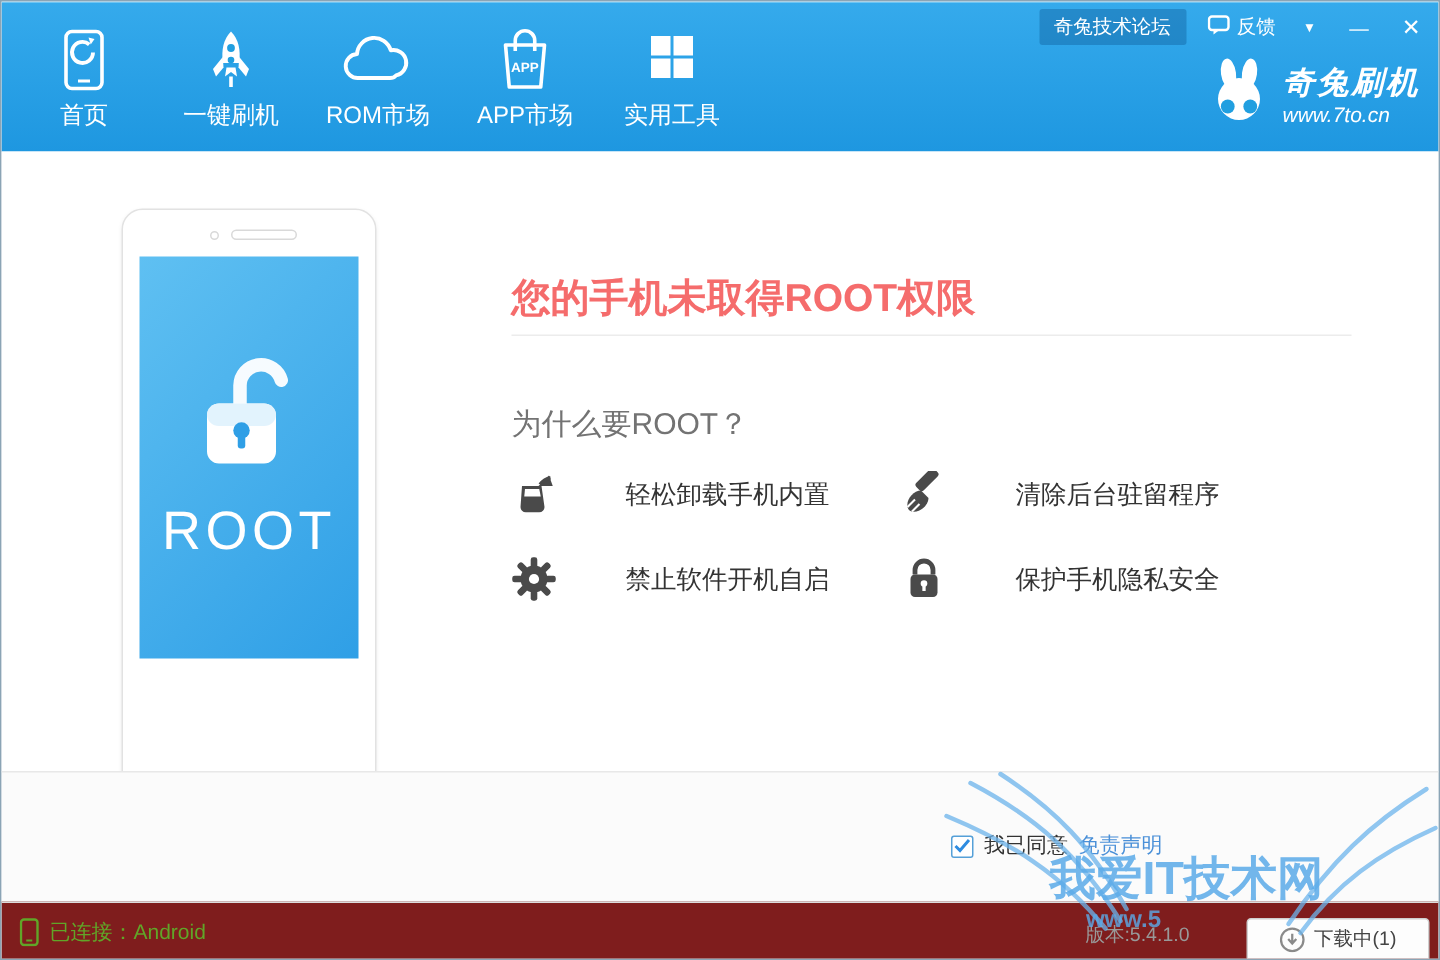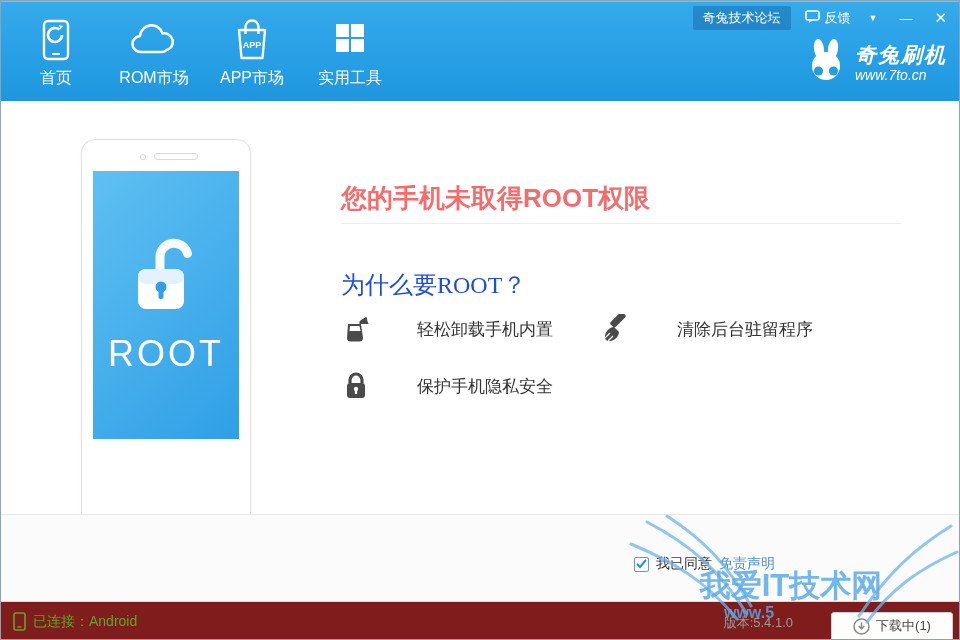--- a/index.html
+++ b/index.html
@@ -36,21 +36,21 @@
   .cam { position:absolute; left:58px; top:14px; width:6px; height:6px; border:1px solid #d9d9d9; border-radius:50%; }
   .speaker { position:absolute; left:72px; top:13px; width:44px; height:7px; border:1px solid #d9d9d9; border-radius:4px; }
   .screen { position:absolute; left:11px; top:31px; width:146px; height:268px;
             background:linear-gradient(135deg,#5fc0f2,#2f9fe6); display:flex; flex-direction:column;
             align-items:center; justify-content:center; }
   .root-word { color:#fff; font-size:36px; letter-spacing:3px; margin-top:18px; font-weight:400; }
   .phone-nav { position:absolute; left:0; bottom:6px; width:100%; display:flex; justify-content:space-around; padding:0 26px; color:#cccccc; font-size:13px; }
 
   .headline { position:absolute; left:340px; top:80px; font-size:26px; font-weight:bold; color:#f56c6c; }
   .h-divider { position:absolute; left:340px; top:122px; width:560px; height:1px; background:#ececec; }
-  .why { position:absolute; left:340px; top:168px; font-size:24px; color:#1d4ed8;font-family:Liberation Serif, serif; }
+  .why { position:absolute; left:340px; top:168px; font-size:20px; color:#737373; }
 
   .features { position:absolute; left:340px; top:212px; display:grid; grid-template-columns:260px 260px; grid-row-gap:25px; }
   .feat { display:flex; align-items:center; gap:15px; height:32px; }
   .feat .flabel { font-size:17px; color:#333;margin-left:31px; }
   .ficon { width:30px; height:30px; flex:0 0 30px; display:flex; align-items:center; justify-content:center; }
 
   
   .action-bar { position:absolute; left:0; top:513px; width:100%; height:87px; background:#fbfbfb; border-top:1px solid #e8e8e8; }
   .agree-row { position:absolute; right:184px; top:40px; display:flex; align-items:center; gap:7px; font-size:14px;padding-left:44px; }
   .cbx { width:15px; height:15px; background:#fff; border:1px solid #55a0d8; border-radius:2px;
@@ -87,20 +87,34 @@
           <svg width="34" height="46" viewBox="0 0 34 46">
             <rect x="5" y="3" width="24" height="38" rx="4" fill="none" stroke="#fff" stroke-width="2.4"></rect>
             <path d="M23 17 a7 7 0 1 1 -2.5 -5.4" fill="none" stroke="#fff" stroke-width="2.6"></path>
             <path d="M20 7 l4 1 -2.5 3.6 z" fill="#fff"></path>
             <line x1="13" y1="36" x2="21" y2="36" stroke="#fff" stroke-width="2"></line>
           </svg>
         </span>
         <span class="tlabel">首页</span>
       </div>
 
+      <div class="tab">
+        <span class="ticon">
+          <svg width="40" height="46" viewBox="0 0 40 46">
+            <path d="M20 3 C25 8 26.5 15 25.5 24 L14.5 24 C13.5 15 15 8 20 3 Z" fill="#fff"></path>
+            <circle cx="20" cy="14" r="2.6" fill="#219fe0"></circle>
+            <circle cx="20" cy="22" r="2.2" fill="#219fe0"></circle>
+            <path d="M14.5 20 L8 28 L10 33 L15 27 Z" fill="#fff"></path>
+            <path d="M25.5 20 L32 28 L30 33 L25 27 Z" fill="#fff"></path>
+            <path d="M17 27 L23 27 L24 33 L20 30 L16 33 Z" fill="#fff"></path>
+            <path d="M20 33 L20 40" stroke="#fff" stroke-width="2.4"></path>
+          </svg>
+        </span>
+        <span class="tlabel">一键刷机</span>
+      </div>
 
       <div class="tab">
         <span class="ticon">
           <svg width="52" height="46" viewBox="0 0 52 46">
             <path d="M13 34 a8 8 0 0 1 -1 -16 a11.5 11.5 0 0 1 22.5 -2.5 a8.5 8.5 0 0 1 3.5 16.8 q-1.5 1.7 -4 1.7 Z" fill="none" stroke="#fff" stroke-width="2.6" stroke-linejoin="round"></path>
           </svg>
         </span>
         <span class="tlabel">ROM市场</span>
       </div>
 
@@ -206,20 +220,41 @@
         <span class="ficon">
           <svg width="30" height="30" viewBox="0 0 30 30">
             <rect x="14" y="-3" width="7" height="17" rx="2" fill="#4a4a4a" transform="rotate(45 17 5)"></rect>
             <path d="M4 24 C3 19 8 13 13 13 L18 18 C18 23 12 28 7 27 C5 26.5 4.5 25.5 4 24 Z" fill="#4a4a4a"></path>
             <path d="M4 24 L9 19 M7 27 L12 22" stroke="#fff" stroke-width="1.4"></path>
           </svg>
         </span>
         <span class="flabel">清除后台驻留程序</span>
       </div>
 
+      <div class="feat">
+        <span class="ficon">
+          <svg width="30" height="30" viewBox="0 0 30 30">
+            <g fill="#4a4a4a">
+              <circle cx="15" cy="15" r="9"></circle>
+              <g>
+                <rect x="12.8" y="0.5" width="4.4" height="7" rx="1.6"></rect>
+                <rect x="12.8" y="0.5" width="4.4" height="7" rx="1.6" transform="rotate(45 15 15)"></rect>
+                <rect x="12.8" y="0.5" width="4.4" height="7" rx="1.6" transform="rotate(90 15 15)"></rect>
+                <rect x="12.8" y="0.5" width="4.4" height="7" rx="1.6" transform="rotate(135 15 15)"></rect>
+                <rect x="12.8" y="0.5" width="4.4" height="7" rx="1.6" transform="rotate(180 15 15)"></rect>
+                <rect x="12.8" y="0.5" width="4.4" height="7" rx="1.6" transform="rotate(225 15 15)"></rect>
+                <rect x="12.8" y="0.5" width="4.4" height="7" rx="1.6" transform="rotate(270 15 15)"></rect>
+                <rect x="12.8" y="0.5" width="4.4" height="7" rx="1.6" transform="rotate(315 15 15)"></rect>
+              </g>
+            </g>
+            <circle cx="15" cy="15" r="3.4" fill="#fff"></circle>
+          </svg>
+        </span>
+        <span class="flabel">禁止软件开机自启</span>
+      </div>
 
       <div class="feat">
         <span class="ficon">
           <svg width="30" height="30" viewBox="0 0 30 30">
             <path d="M9 12 L9 9 a6 6 0 0 1 12 0 L21 12" fill="none" stroke="#4a4a4a" stroke-width="3.2"></path>
             <rect x="6" y="12" width="18" height="15" rx="3" fill="#4a4a4a"></rect>
             <circle cx="15" cy="18" r="2.2" fill="#fff"></circle>
             <rect x="13.9" y="18.5" width="2.2" height="4.5" fill="#fff"></rect>
           </svg>
         </span>

